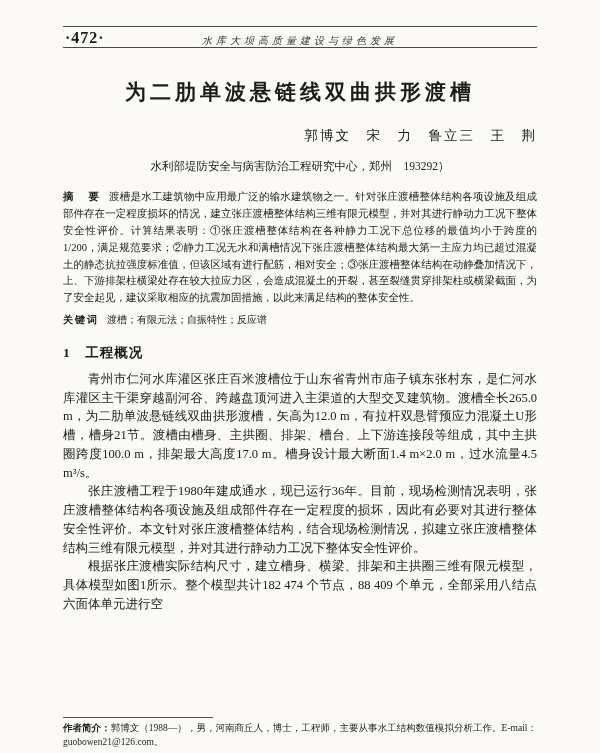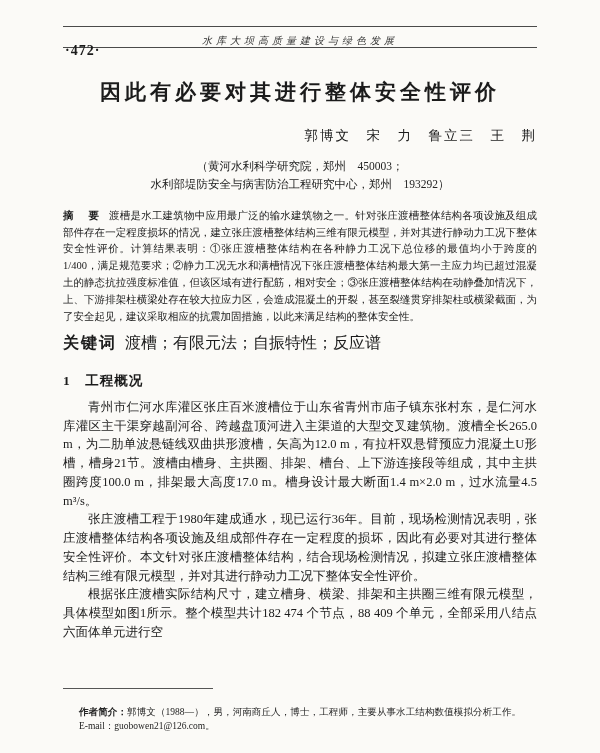--- a/index.html
+++ b/index.html
@@ -24,23 +24,23 @@
     position: relative;
     border-top: 1px solid #4a4a4a;
     border-bottom: 1px solid #4a4a4a;
     text-align: center;
     padding: 3px 2px 4px 2px;
     height: 13px;
   }
   .page-num {
     position: absolute;
     left: 2px;
-    top: 16px;
+    top: 2px;
     font-weight: bold;
-    font-size: 14px;
+    font-size: 16px;
     letter-spacing: 1px;
     font-family: Liberation Serif, serif;
   }
   .journal {
     font-style: italic;
     font-size: 10px;
     letter-spacing: 4px;
     color: #333;
   }
   
@@ -71,21 +71,21 @@
     line-height: 1.6;
     text-align: justify;
   }
   .abstract .label, .keywords .label {
     font-weight: bold;
     margin-right: 8px;
     letter-spacing: 2px;
   }
   .keywords {
     margin: 5px 0 0 0;
-    font-size: 16px;
+    font-size: 10px;
     line-height: 1.6;
     text-align: left;
   }
   
   .section-heading {
     margin: 16px 0 8px 0;
     font-size: 13.5px;
     font-weight: 700;
     letter-spacing: 1px;
   }
@@ -102,50 +102,49 @@
     left: 63px;
     right: 63px;
     bottom: 4px;
   }
   .foot-rule {
     width: 150px;
     border-top: 1px solid #555;
     margin-bottom: 3px;
   }
   .bio {
-    margin: 16px;
+    margin: 0;
     font-size: 9.5px;
     line-height: 1.5;
     text-align: justify;
     color: #222;
   }
   .bio .label {
     font-weight: bold;
   }
 </style>
 </head>
 <body>
 
 <div class="page">
 
   <header class="running-head">
     <span class="page-num">·472·</span>
     <span class="journal">水库大坝高质量建设与绿色发展</span>
   </header>
 
-  <h1 class="article-title">因此有必要对其进行整体安全性评价</h1>
+  <h1 class="article-title">为二肋单波悬链线双曲拱形渡槽</h1>
 
   <div class="authors">郭博文　宋　力　鲁立三　王　荆</div>
 
   <div class="affiliation">
-    <div>（黄河水利科学研究院，郑州　450003；</div>
     <div>水利部堤防安全与病害防治工程研究中心，郑州　193292）</div>
   </div>
 
-  <p class="abstract"><span class="label">摘　要</span><span>渡槽是水工建筑物中应用最广泛的输水建筑物之一。针对张庄渡槽整体结构各项设施及组成部件存在一定程度损坏的情况，建立张庄渡槽整体结构三维有限元模型，并对其进行静动力工况下整体安全性评价。计算结果表明：①张庄渡槽整体结构在各种静力工况下总位移的最值均小于跨度的1/400，满足规范要求；②静力工况无水和满槽情况下张庄渡槽整体结构最大第一主应力均已超过混凝土的静态抗拉强度标准值，但该区域有进行配筋，相对安全；③张庄渡槽整体结构在动静叠加情况下，上、下游排架柱横梁处存在较大拉应力区，会造成混凝土的开裂，甚至裂缝贯穿排架柱或横梁截面，为了安全起见，建议采取相应的抗震加固措施，以此来满足结构的整体安全性。</span></p>
+  <p class="abstract"><span class="label">摘　要</span><span>渡槽是水工建筑物中应用最广泛的输水建筑物之一。针对张庄渡槽整体结构各项设施及组成部件存在一定程度损坏的情况，建立张庄渡槽整体结构三维有限元模型，并对其进行静动力工况下整体安全性评价。计算结果表明：①张庄渡槽整体结构在各种静力工况下总位移的最值均小于跨度的1/200，满足规范要求；②静力工况无水和满槽情况下张庄渡槽整体结构最大第一主应力均已超过混凝土的静态抗拉强度标准值，但该区域有进行配筋，相对安全；③张庄渡槽整体结构在动静叠加情况下，上、下游排架柱横梁处存在较大拉应力区，会造成混凝土的开裂，甚至裂缝贯穿排架柱或横梁截面，为了安全起见，建议采取相应的抗震加固措施，以此来满足结构的整体安全性。</span></p>
 
   <p class="keywords"><span class="label">关键词</span><span>渡槽；有限元法；自振特性；反应谱</span></p>
 
   <h2 class="section-heading">1　工程概况</h2>
 
   <p class="body-para">青州市仁河水库灌区张庄百米渡槽位于山东省青州市庙子镇东张村东，是仁河水库灌区主干渠穿越副河谷、跨越盘顶河进入主渠道的大型交叉建筑物。渡槽全长265.0 m，为二肋单波悬链线双曲拱形渡槽，矢高为12.0 m，有拉杆双悬臂预应力混凝土U形槽，槽身21节。渡槽由槽身、主拱圈、排架、槽台、上下游连接段等组成，其中主拱圈跨度100.0 m，排架最大高度17.0 m。槽身设计最大断面1.4 m×2.0 m，过水流量4.5 m³/s。</p>
   <p class="body-para">张庄渡槽工程于1980年建成通水，现已运行36年。目前，现场检测情况表明，张庄渡槽整体结构各项设施及组成部件存在一定程度的损坏，因此有必要对其进行整体安全性评价。本文针对张庄渡槽整体结构，结合现场检测情况，拟建立张庄渡槽整体结构三维有限元模型，并对其进行静动力工况下整体安全性评价。</p>
 
 
   <p class="body-para">根据张庄渡槽实际结构尺寸，建立槽身、横梁、排架和主拱圈三维有限元模型，具体模型如图1所示。整个模型共计182 474 个节点，88 409 个单元，全部采用八结点六面体单元进行空</p>

